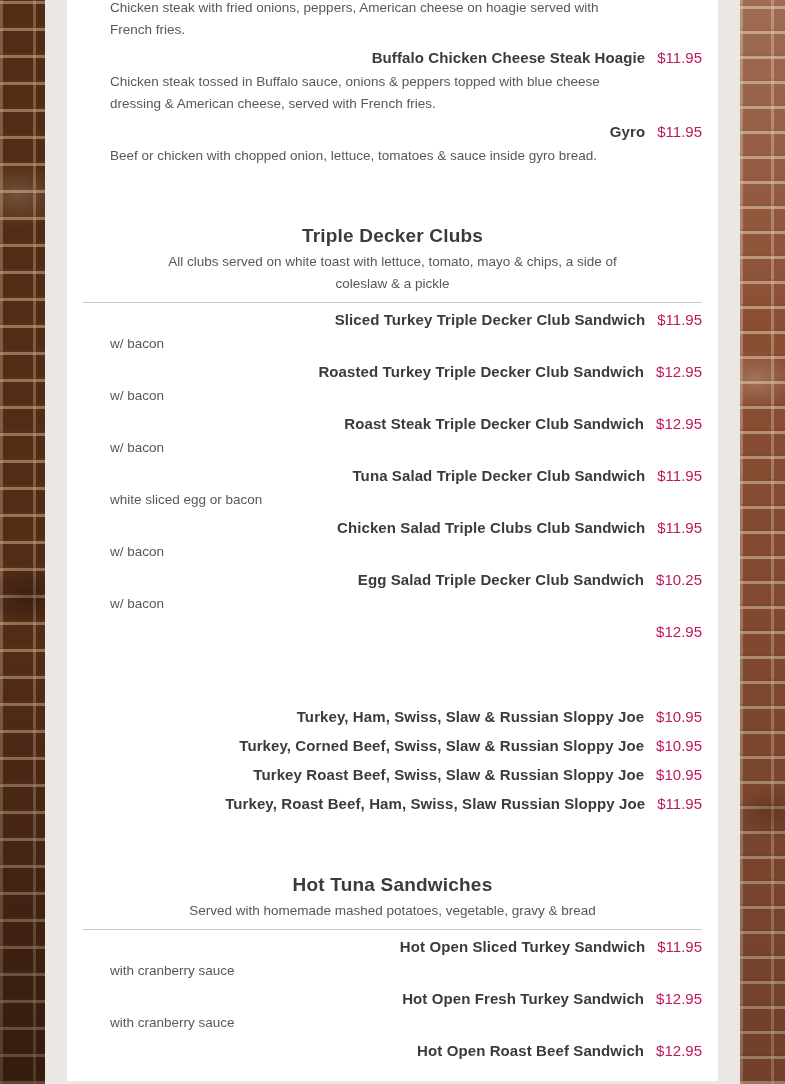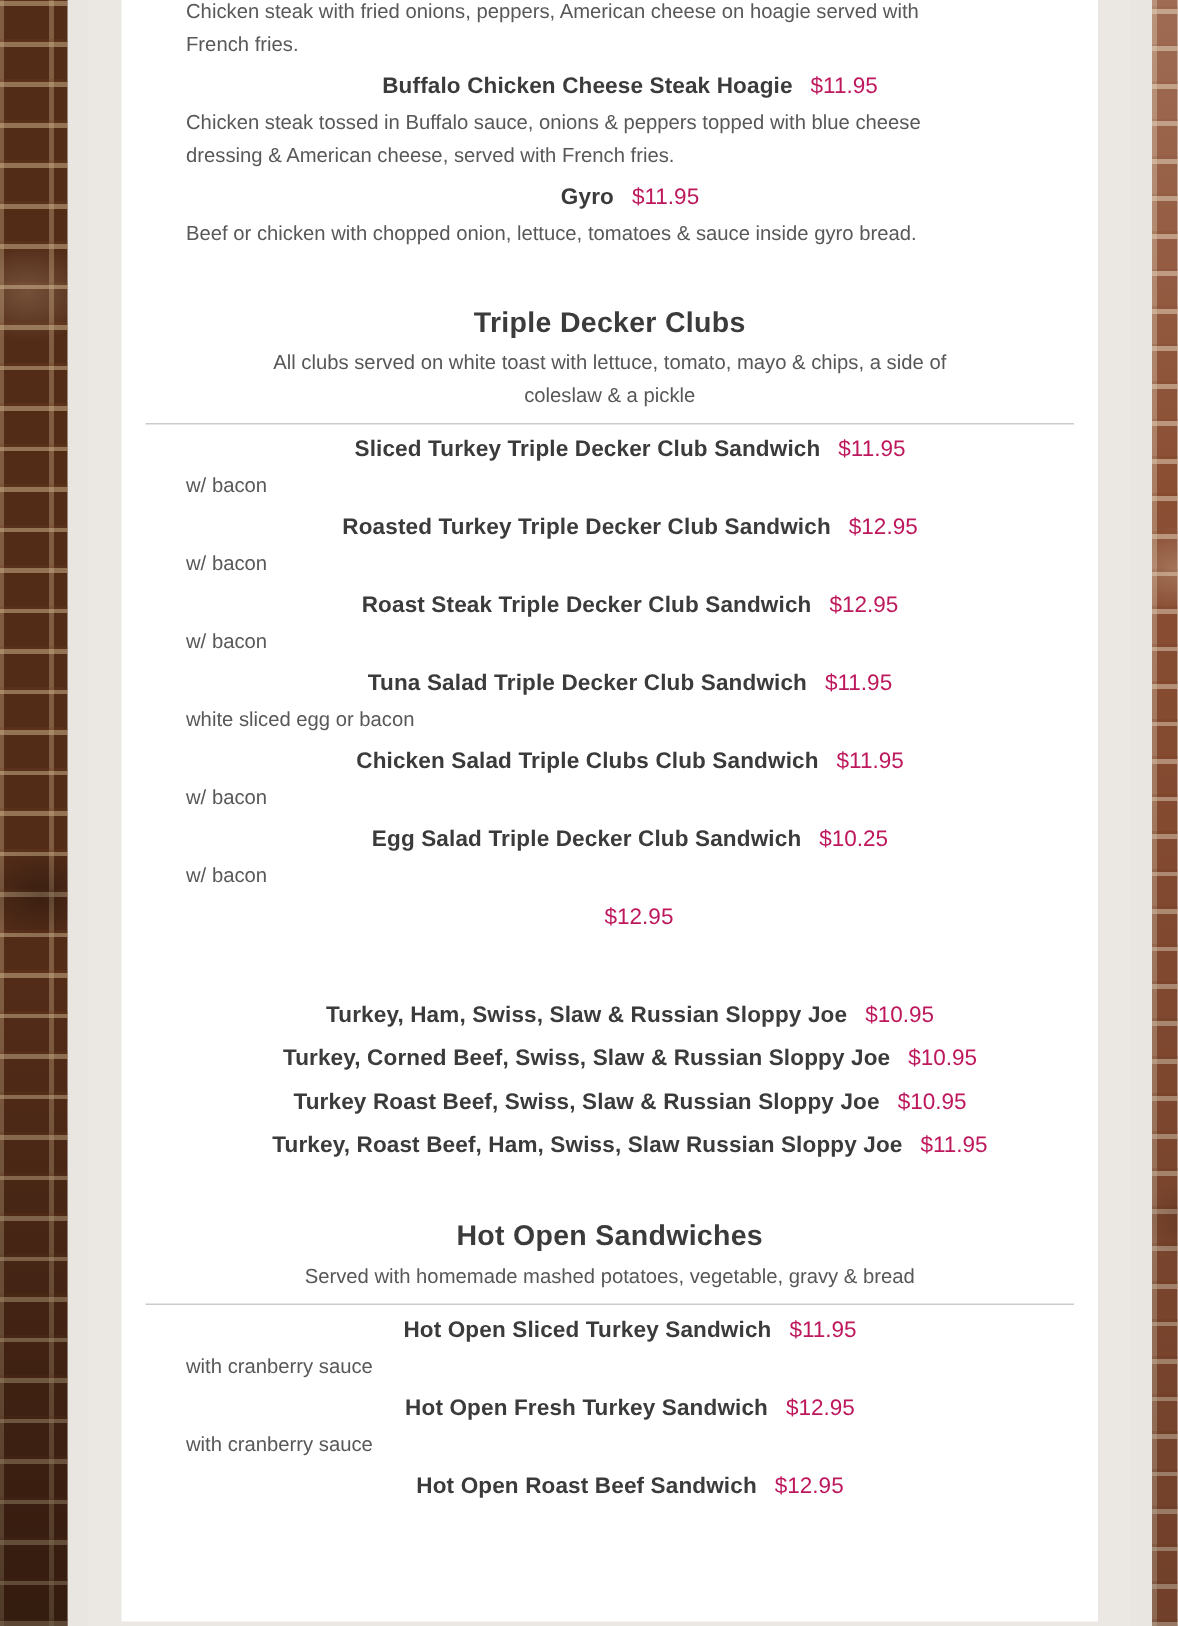--- a/index.html
+++ b/index.html
@@ -2,21 +2,21 @@
 <html><head>
 <meta charset="utf-8">
 <style>
   * { box-sizing: border-box; }
   html, body { margin: 0; padding: 0; }
   body {
     width: 785px; height: 1084px; overflow: hidden;
     font-family: "Liberation Sans", sans-serif;
     background: #e9e5e0;
   }
-  .viewport { display: flex; width: 785px; height: 1084px; gap: 14px; }
+  .viewport { display: flex; width: 785px; height: 1084px; }
 
   
   .brick { width: 45px; height: 100%; flex: none; }
   .brick-left {
     background-color: #532c18;
     background-image:
       linear-gradient(rgba(0,0,0,0) 60%, rgba(0,0,0,.38) 100%),
       radial-gradient(ellipse 70px 50px at 40% 18%, rgba(234,210,176,.22), transparent 65%),
       radial-gradient(ellipse 60px 45px at 60% 55%, rgba(0,0,0,.30), transparent 70%),
       repeating-linear-gradient(0deg, rgba(201,173,134,.55) 0 3px, rgba(110,62,34,.25) 3px 5px, transparent 5px 27px),
@@ -29,39 +29,39 @@
       radial-gradient(ellipse 60px 45px at 35% 35%, rgba(229,205,180,.30), transparent 65%),
       radial-gradient(ellipse 55px 40px at 70% 75%, rgba(60,25,10,.30), transparent 70%),
       repeating-linear-gradient(0deg, rgba(222,203,178,.55) 0 3px, rgba(120,62,34,.22) 3px 5px, transparent 5px 25px),
       repeating-linear-gradient(90deg, rgba(222,203,178,.38) 0 3px, transparent 3px 31px);
   }
 
   
   .page-edge { width: 695px; flex: none; background: #ebe7e2; padding: 0 22px; }
   .sheet { background: #ffffff; width: 651px; height: 100%; padding: 0 16px; }
 
-  .menu-section { margin-top: 36px; }
+  .menu-section { margin-top: 56px; }
   .menu-section:first-child { margin-top: 0; }
   .section-header { text-align: center; }
   .section-title {
     margin: 0; font-size: 19px; font-weight: bold; color: #3b3b3b;
     line-height: 26px; letter-spacing: .2px;
   }
   .section-subtitle {
     margin: 2px auto 0; max-width: 470px;
     font-size: 13.5px; color: #575757; line-height: 22px;
   }
   .divider { border-top: 1px solid #cbcbcb; margin-top: 7px; height: 0; }
   .items { padding-top: 5px; }
   .untitled .items { padding-top: 0; }
 
   .menu-item { margin-bottom: 5px; padding: 0; }
   .menu-item.cut-top .item-desc { margin-top: -3px; }
   .item-row {
-    display: flex; justify-content: center; align-items: baseline;
+    display: flex; justify-content: flex-end; align-items: baseline;
     line-height: 24px; padding-left: 27px;
   }
   .item-name { font-size: 15px; font-weight: bold; color: #3b3b3b; letter-spacing: .1px; }
   .item-price { font-size: 15px; color: #be185d; white-space: nowrap; margin-left: 12px; }
   .item-desc {
     margin: 1px 0 0; padding-left: 27px; max-width: 557px;
     font-size: 13.5px; color: #585858; line-height: 22px;
   }
 </style>
 </head>
@@ -179,21 +179,21 @@
     <div class="item-row">
       <span class="item-name">Turkey, Roast Beef, Ham, Swiss, Slaw Russian Sloppy Joe</span>
       <span class="item-price">$11.95</span>
     </div>
 
   </div>
             </div>
   </section>
           <section class="menu-section">
     <header class="section-header">
-      <h2 class="section-title">Hot Open Sandwiches</h2>
+      <h2 class="section-title">Hot Tuna Sandwiches</h2>
       <p class="section-subtitle">Served with homemade mashed potatoes, vegetable, gravy &amp; bread</p>
       <div class="divider"></div>
     </header>
     <div class="items">
               <div class="menu-item">
     <div class="item-row">
       <span class="item-name">Hot Open Sliced Turkey Sandwich</span>
       <span class="item-price">$11.95</span>
     </div>
     <p class="item-desc">with cranberry sauce</p>

